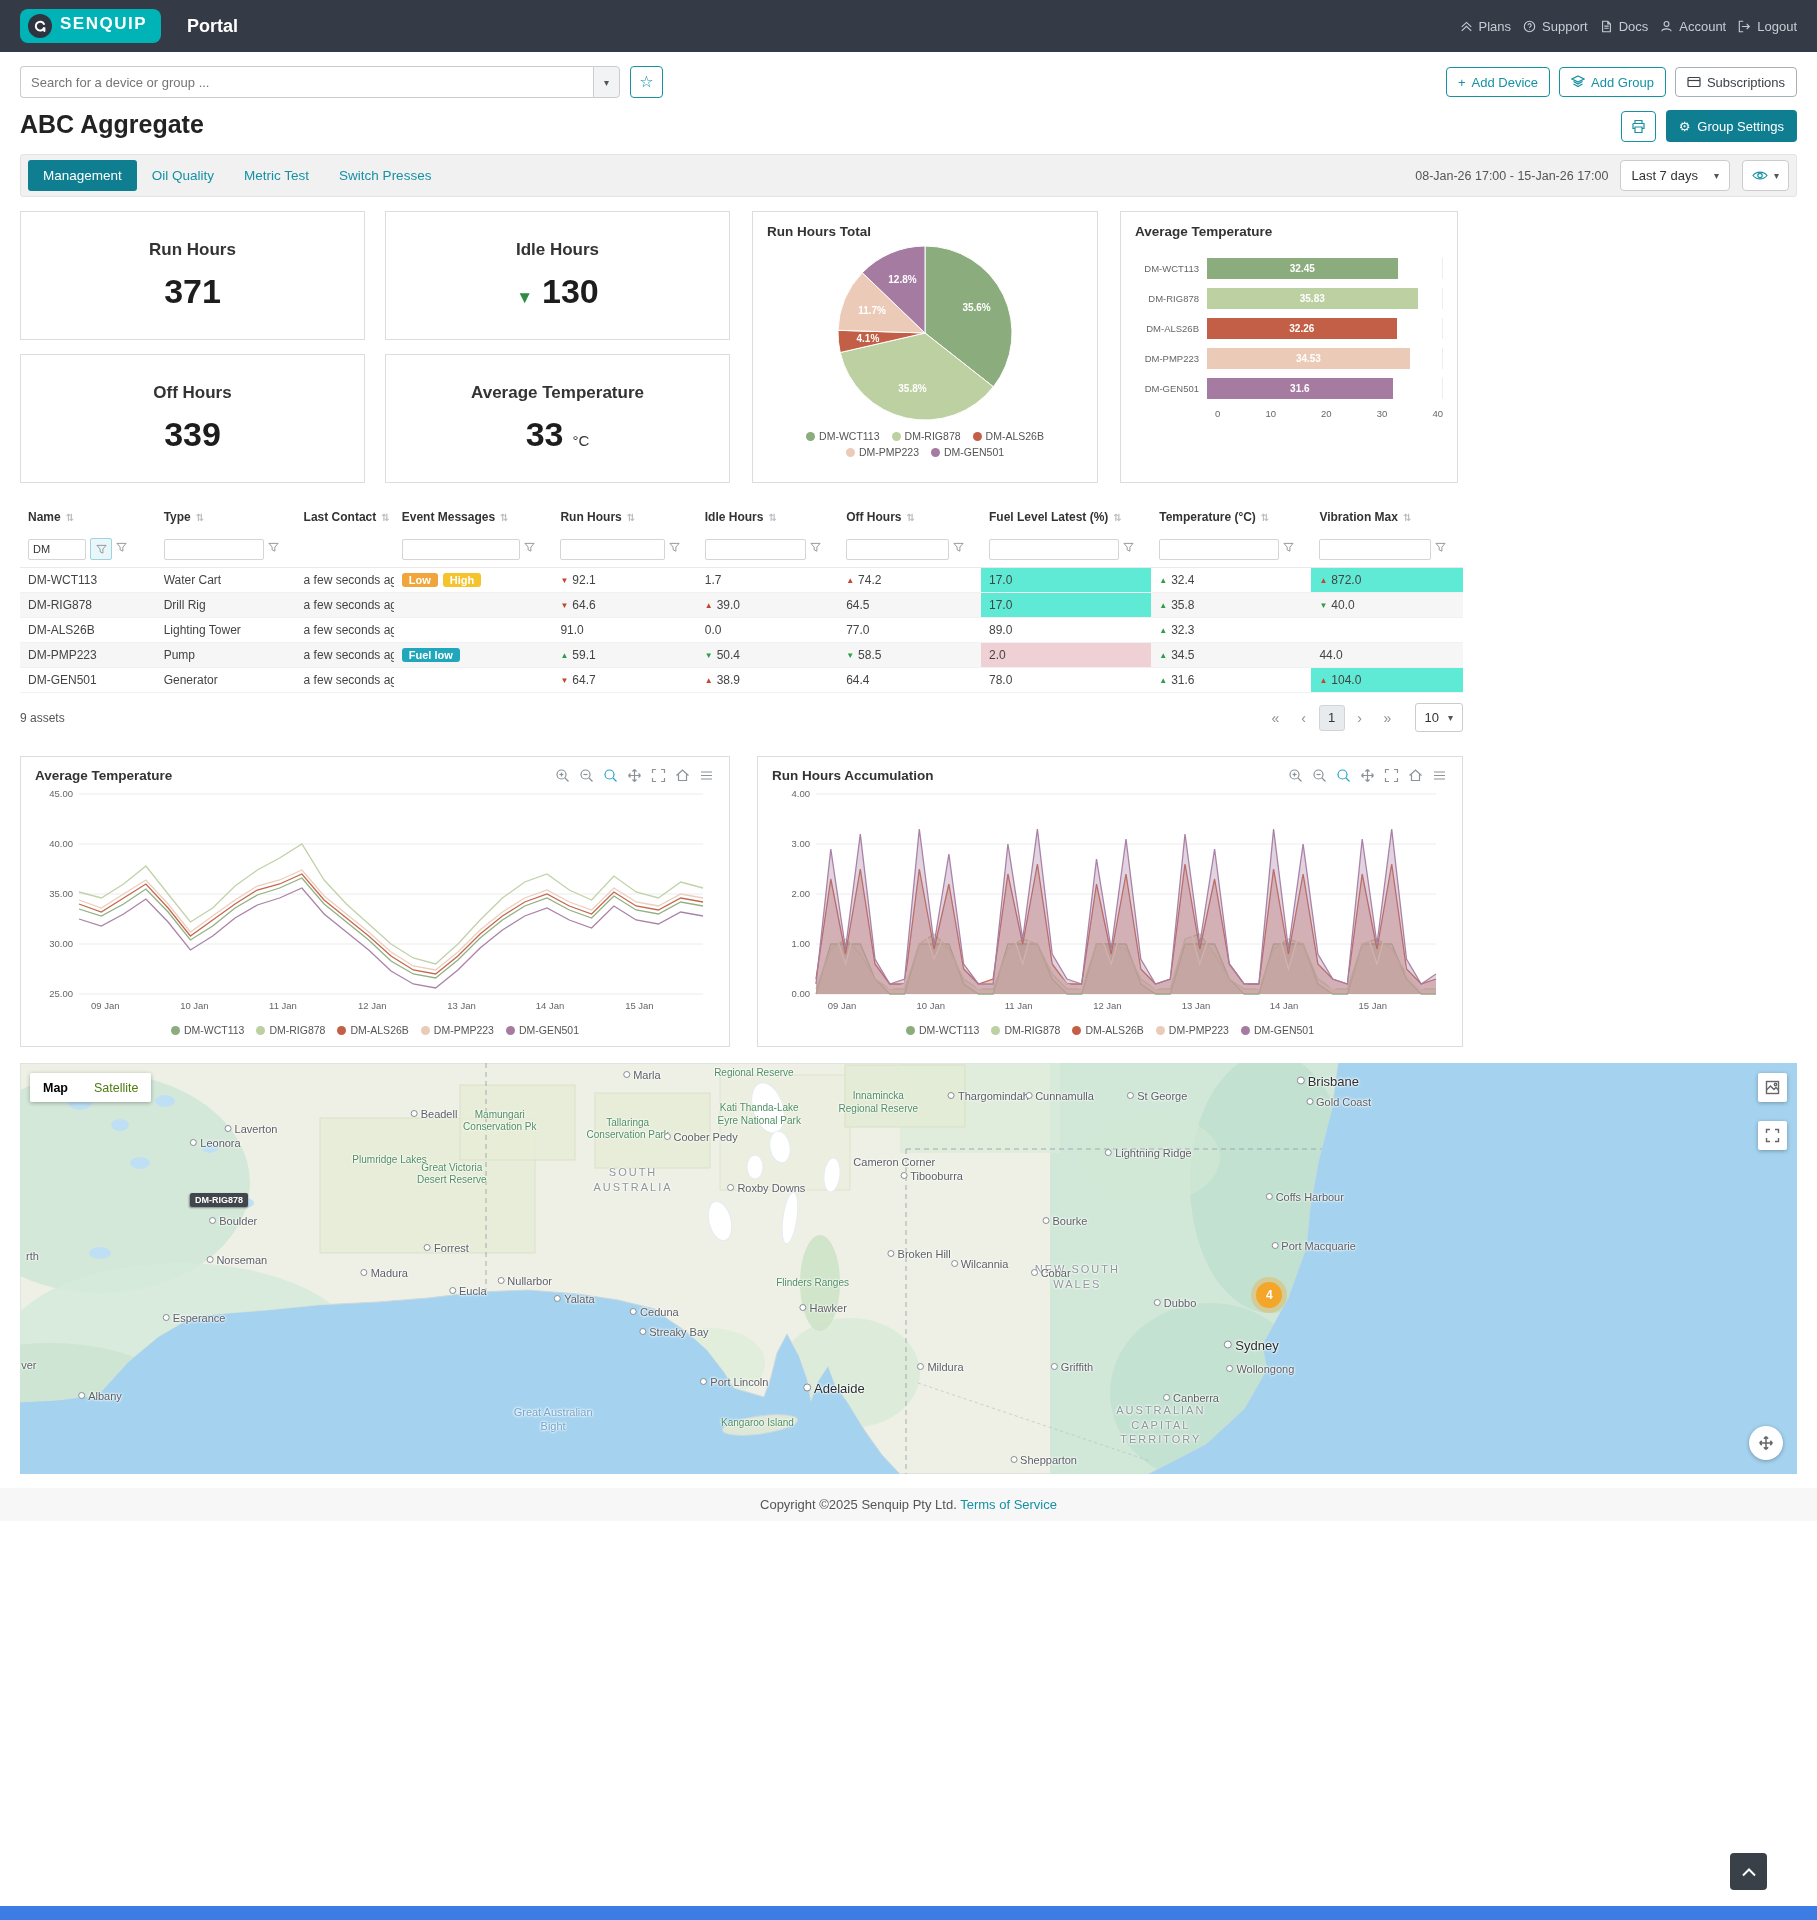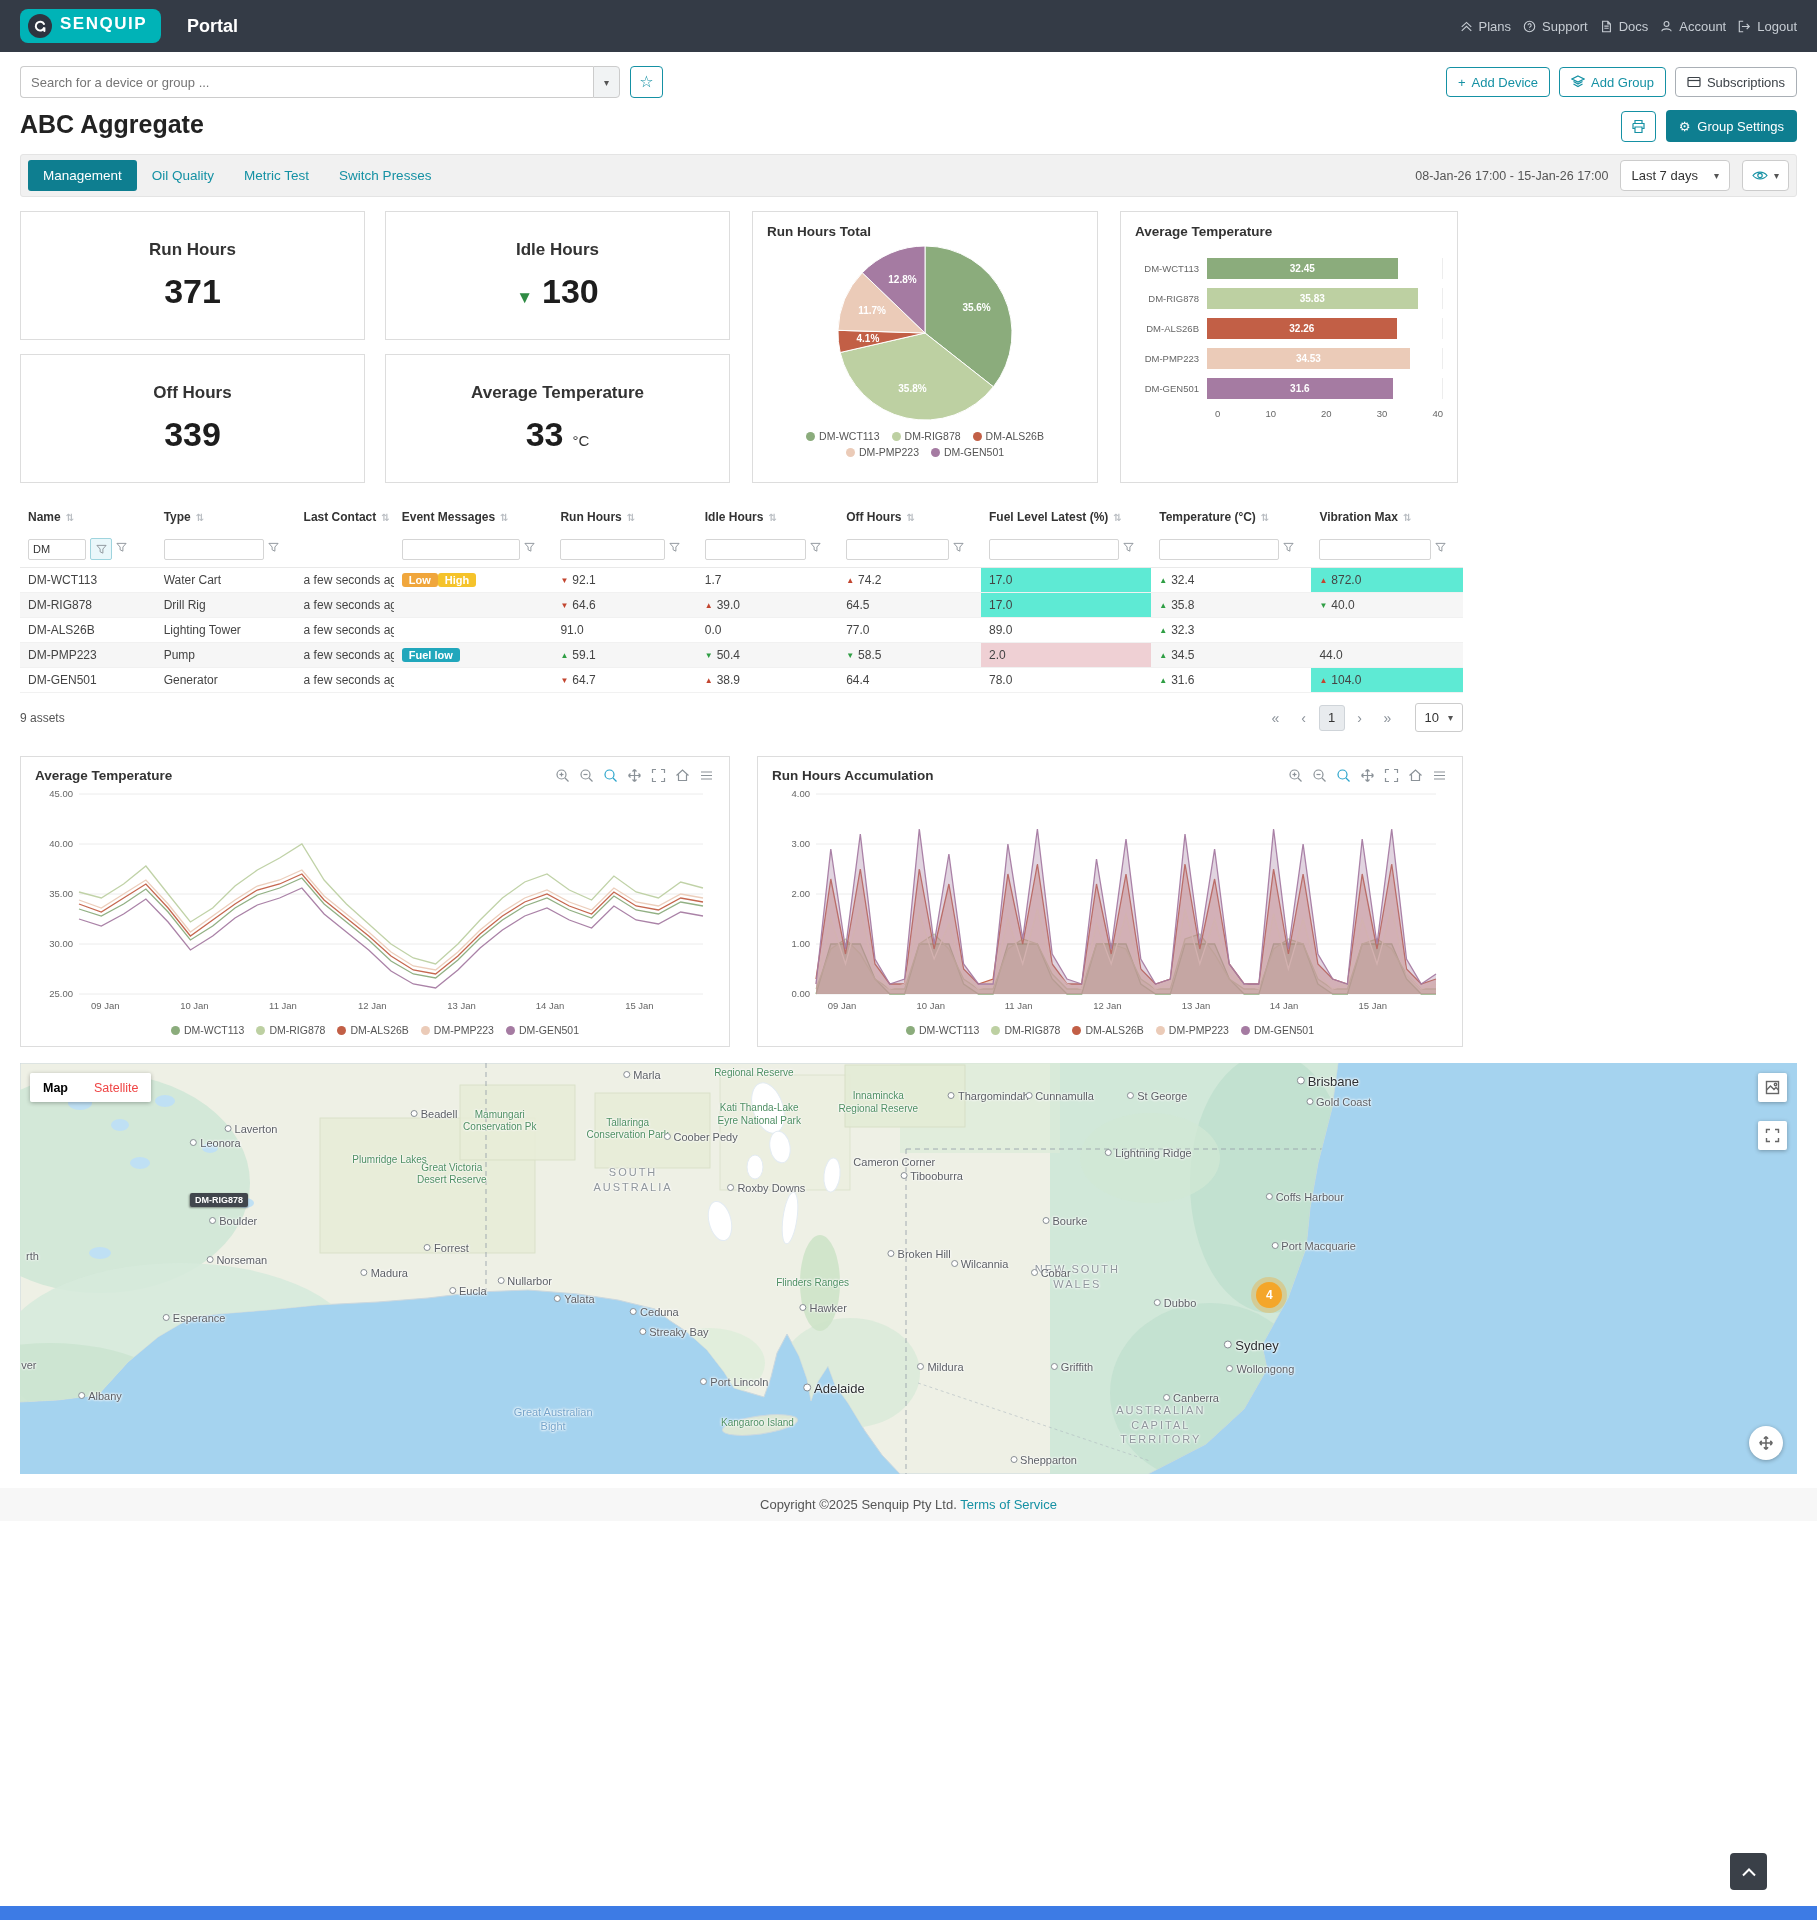--- a/index.html
+++ b/index.html
@@ -87,21 +87,21 @@
 input.fil{height:21px;border:1px solid #D5D5D5;border-radius:2px;font-size:11px;padding:0 4px;color:#333;width:calc(100% - 24px);outline:none}
 input.fil-name{width:58px}
 .fbox{display:inline-flex;width:22px;height:22px;border:1px solid #9FD4DE;background:#EAF7FA;border-radius:2px;align-items:center;justify-content:center}
 table.grid td{padding:5px 8px;font-size:12px;color:#444;white-space:nowrap;overflow:hidden;border-bottom:1px solid #F1F1F1}
 table.grid tbody tr:nth-child(even){background:#F6F6F6}
 .hl-y{background:#5eead4}
 .hl-r{background:#EFD0D4}
 .arr{font-size:8px;margin-right:4px;vertical-align:1px}
 .arr.red{color:#C2452F}
 .arr.green{color:#2F9E44}
-.badge{display:inline-block;padding:1px 7px;border-radius:3px;color:#fff;font-size:11px;font-weight:700;}
+.badge{display:inline-block;padding:1px 7px;border-radius:3px;color:#fff;font-size:11px;font-weight:700;margin-right:5px}
 .tfooter{display:flex;align-items:center;margin-top:10px;font-size:12px;color:#555}
 .pager{margin-left:auto;display:flex;align-items:center;gap:2px}
 .pbtn{min-width:26px;height:26px;border:none;background:none;color:#8A9199;font-size:14px;display:flex;align-items:center;justify-content:center}
 .pbtn.page-active{background:#E8EBEE;border:1px solid #CFD4D9;border-radius:3px;color:#333;font-size:13px}
 .psize{border:1px solid #ccc;border-radius:3px;height:29px;padding:0 9px;display:inline-flex;align-items:center;gap:9px;font-size:13px;color:#333;margin-left:12px;background:#fff}
 
 
 .charts-row{display:flex;gap:27px;margin:24px 20px 0}
 .chart-panel{border:1px solid #DDD;background:#fff;padding:10px 14px}
 .chart-panel.left{width:710px}
@@ -119,21 +119,21 @@
 #map-labels{position:absolute;inset:0}
 .ml{position:absolute;transform:translate(-50%,-50%);font-size:11px;color:#5D6066;white-space:nowrap;
   text-shadow:0 0 3px #fff,0 0 3px #fff,0 0 2px #fff}
 .ml.dot::before{content:'';display:inline-block;width:5px;height:5px;border:1.5px solid #878D93;background:#fff;border-radius:50%;margin-right:3px;vertical-align:1px}
 .ml.city-lg{font-size:13px;color:#2B2E31}
 .ml.city-lg.dot::before{width:6px;height:6px}
 .ml.state{font-size:11px;color:#8F969C;letter-spacing:2px;white-space:normal;width:120px;text-align:center;line-height:1.35}
 .ml.reserve{font-size:10px;color:#4E8F63;white-space:normal;width:88px;text-align:center;line-height:1.25}
 .ml.water{font-size:11px;color:#74A4CB;white-space:normal;width:96px;text-align:center;line-height:1.3}
 .map-type{position:absolute;top:10px;left:10px;display:flex;border-radius:2px;overflow:hidden;box-shadow:0 1px 4px rgba(0,0,0,.3)}
-.map-type button{height:29px;padding:0 13px;border:none;background:#fff;font-size:12.5px;color:#ef4444}
+.map-type button{height:29px;padding:0 13px;border:none;background:#fff;font-size:12.5px;color:#4d7c0f}
 .map-type button.active{font-weight:700;color:#000}
 .map-sq{position:absolute;width:29px;height:29px;background:#fff;border:none;border-radius:2px;box-shadow:0 1px 4px rgba(0,0,0,.3);color:#666;display:flex;align-items:center;justify-content:center}
 .map-sq svg{stroke:#666;fill:none;stroke-width:1.4}
 #btn-overlay{top:10px;right:10px}
 #btn-fullscreen{top:58px;right:10px}
 #btn-move{bottom:14px;right:14px;border-radius:50%;width:34px;height:34px}
 .dmarker{position:absolute;transform:translate(-50%,-100%);background:#41464D;color:#fff;font-size:9px;font-weight:700;padding:2px 5px;border-radius:2px;box-shadow:0 1px 2px rgba(0,0,0,.4)}
 .cluster{position:absolute;transform:translate(-50%,-50%);width:26px;height:26px;background:#F4A62A;border-radius:50%;color:#fff;font-weight:700;font-size:12px;display:flex;align-items:center;justify-content:center;box-shadow:0 0 0 5px rgba(244,166,42,.35)}
 
 

